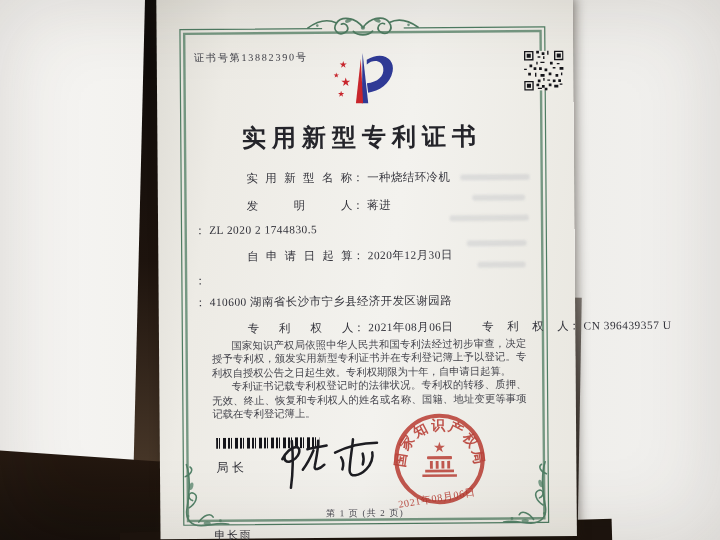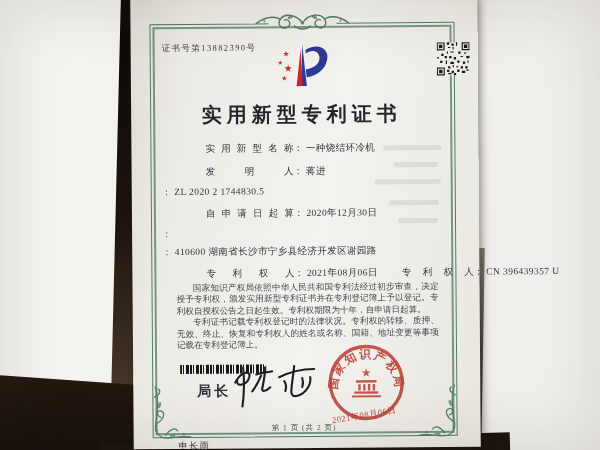--- a/index.html
+++ b/index.html
@@ -49,21 +49,21 @@
   .fval{flex:none;letter-spacing:.4px;}
   .grant-gap{flex:none;width:24px;}
 
   .paras{position:absolute;left:44px;top:286px;width:262px;font-size:8.6px;line-height:11.4px;
       color:#46464e;text-align:justify;}
   .paras p{margin:0;text-indent:1.9em;}
 
   .barcode{position:absolute;left:47px;top:368px;width:86px;height:9px;
       background:repeating-linear-gradient(90deg,#15151a 0 1.5px,transparent 1.5px 2.5px,
       #15151a 2.5px 3.5px,transparent 3.5px 6px,#15151a 6px 8.5px,transparent 8.5px 10px);}
-  .signer-title{position:absolute;left:64px;top:386px;font-size:14px;letter-spacing:3px;color:#2f2f36;font-weight:bold;}
+  .signer-title{position:absolute;left:47px;top:386px;font-size:10px;letter-spacing:3px;color:#2f2f36;}
   .signer-name{position:absolute;left:45px;top:401px;font-size:9px;letter-spacing:1.5px;color:#2f2f36;margin-top:42px;}
   .signature{position:absolute;left:88px;top:368px;}
 
   .seal{position:absolute;left:193px;top:347px;opacity:.93;mix-blend-mode:multiply;}
   .seal-date{position:absolute;left:198px;top:412px;width:95px;font-size:8.5px;color:#b5372e;
       transform:rotate(-9deg);letter-spacing:.5px;opacity:.9;}
   .page-footer{position:absolute;left:19px;top:427px;width:303px;text-align:center;
       font-size:7.5px;letter-spacing:1px;color:#4a4a52;}
 
   .ghost{position:absolute;height:5px;background:rgba(120,126,145,.16);filter:blur(.7px);border-radius:2px;}

